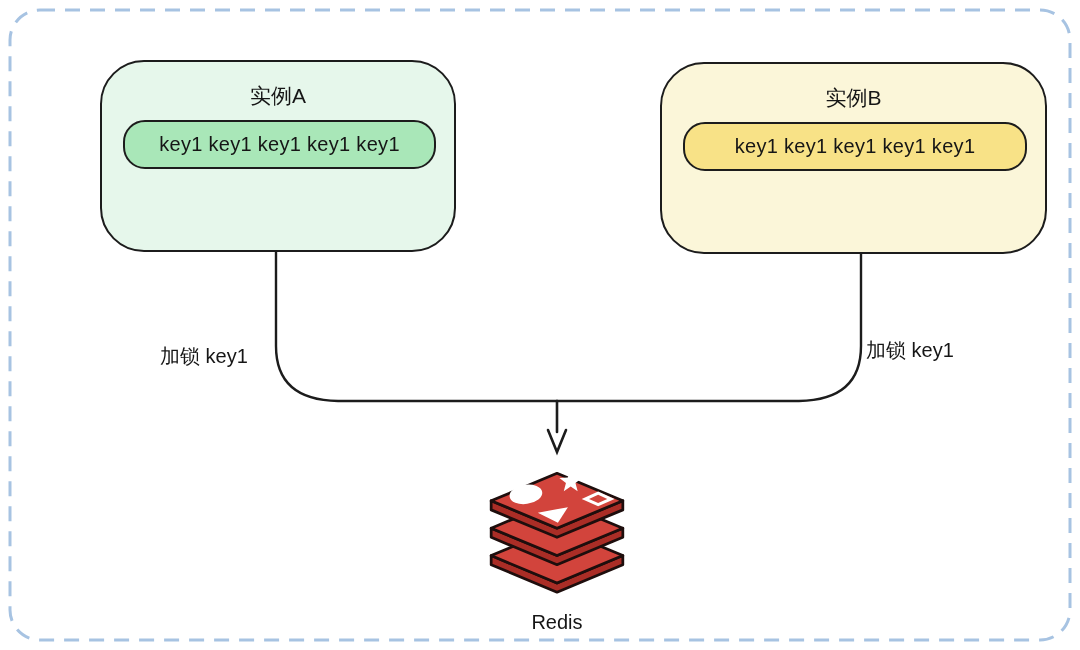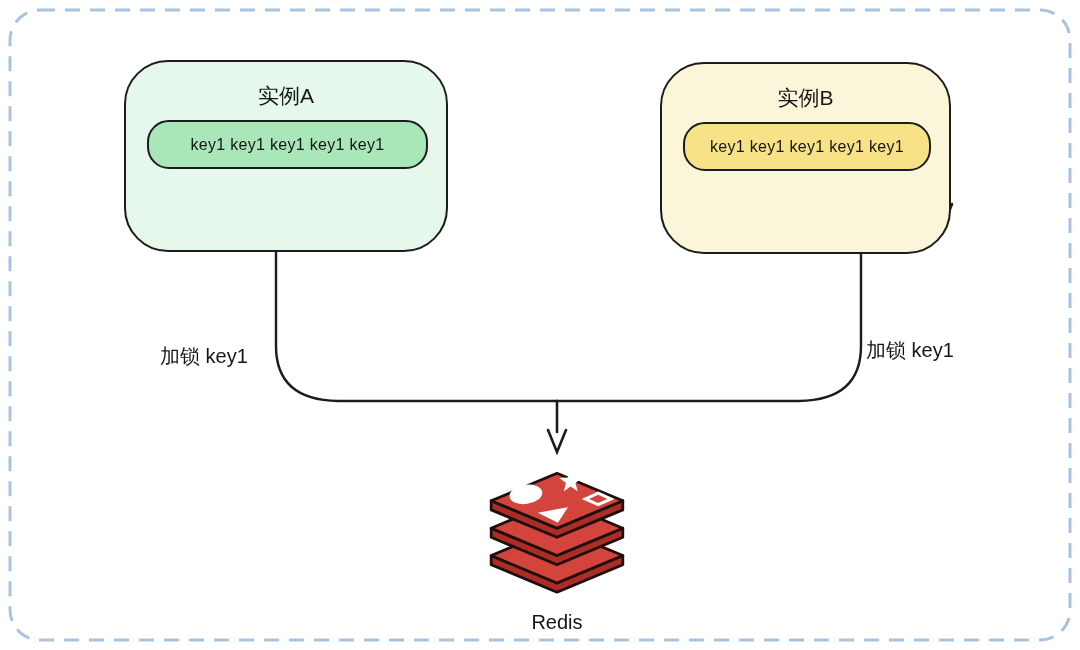--- a/index.html
+++ b/index.html
@@ -15,35 +15,35 @@
 
   .stroke-dark { stroke: var(--stroke, #1c1c1c); }
   .dashed-frame { stroke: var(--outer-border, #a7c3e2); }
 
   .inst {
     position: absolute;
     border: 2.5px solid var(--stroke, #1c1c1c);
     border-radius: 44px;
     box-sizing: border-box;
   }
-  .inst-a { left: 100px; top: 60px;  width: 324px; height: 192px; background: var(--instance-a-bg, #e6f7eb); margin-left: 24px; }
-  .inst-b { left: 660px; top: 62px;  width: 291px; height: 192px; background: var(--instance-b-bg, #fbf6d9); }
+  .inst-a { left: 100px; top: 60px;  width: 356px; height: 192px; background: var(--instance-a-bg, #e6f7eb); }
+  .inst-b { left: 660px; top: 62px;  width: 387px; height: 192px; background: var(--instance-b-bg, #fbf6d9); }
   .inst-title {
     position: absolute; left: 0; right: 0; top: 20px;
     text-align: center;
     font-size: 21px; color: #161616;
   }
   .keys {
     position: absolute;
     left: 21px; right: 18px; top: 58px; height: 49px;
     border: 2.5px solid var(--stroke, #1c1c1c);
     border-radius: 22px;
     box-sizing: border-box;
     display: flex; align-items: center; justify-content: center;
-    font-size: 16px; color: #161616;
+    font-size: 20px; color: #161616;
     letter-spacing: 0.3px;
   }
   .keys-a { background: var(--instance-a-key-bg, #a9e7b8); }
   .keys-b { background: var(--instance-b-key-bg, #f8e287); }
 
   .lock-label {
     position: absolute;
     font-size: 20px; color: #161616;
     white-space: nowrap;
   }

